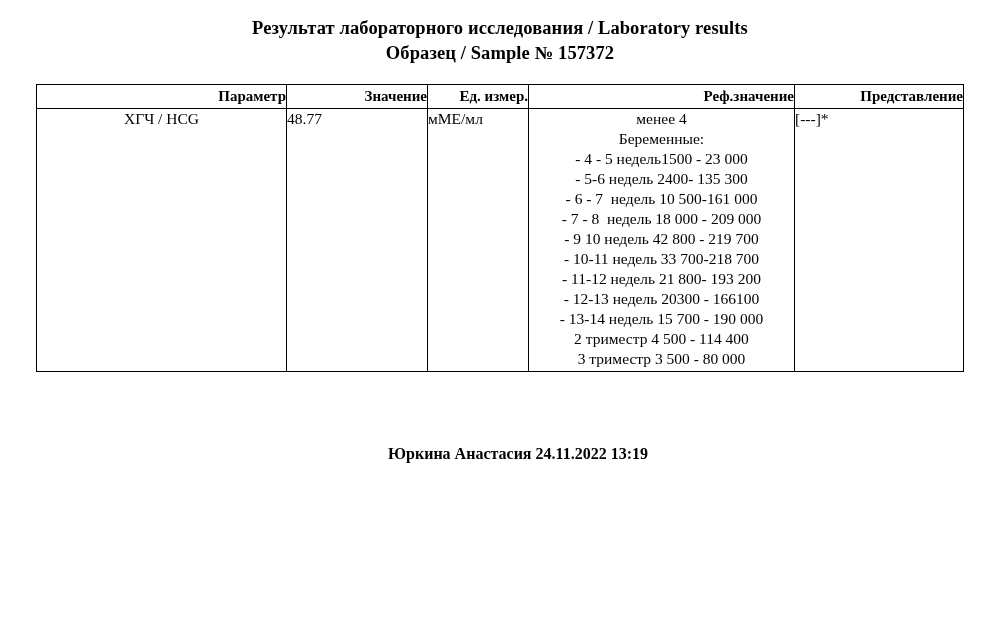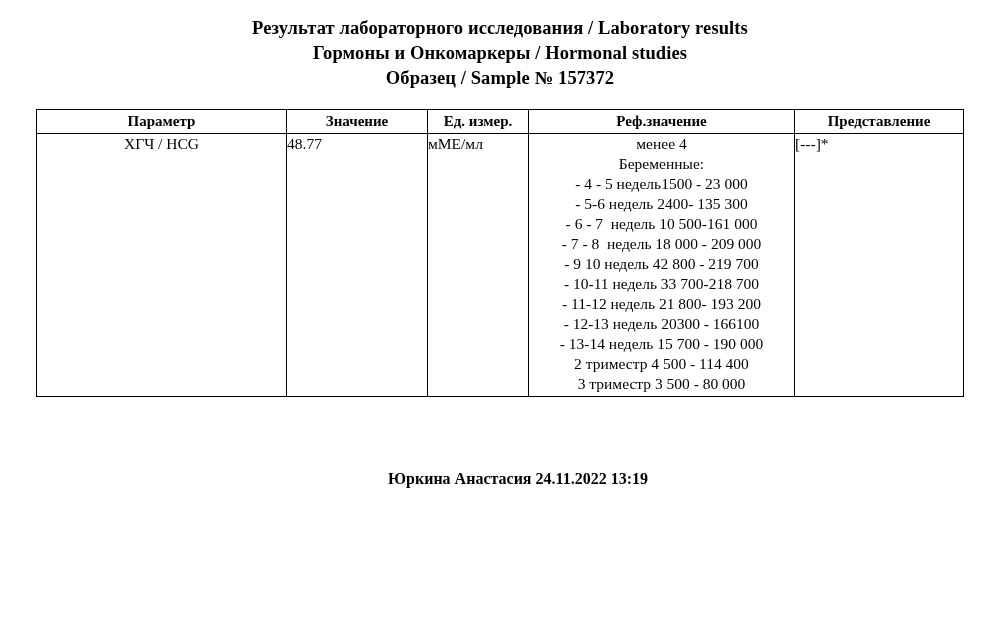--- a/index.html
+++ b/index.html
@@ -57,21 +57,21 @@
   
   col.c-param { width: 250px; }
   col.c-value { width: 141px; }
   col.c-unit  { width: 101px; }
   col.c-ref   { width: 266px; }
   col.c-pres  { width: 169px; }
 
   table.results thead th {
     font-weight: bold;
     font-size: 15px;
-    text-align: center;
+    text-align: right;
     height: 23px;
     line-height: 23px;
     white-space: nowrap;
   }
 
   .cell-param {
     font-size: 15.5px;
     text-align: center;
     padding-left: 7px;
     padding-top: 5px;
@@ -111,21 +111,20 @@
     margin-left: 36px;
   }
 </style>
 </head>
 <body>
 
 <div class="page">
 
   <div class="titles">
     <div class="title-line">Результат лабораторного исследования / Laboratory results</div>
-    <div class="title-line">Гормоны и Онкомаркеры / Hormonal studies</div>
     <div class="title-line">Образец / Sample № 157372</div>
   </div>
 
   <div class="table-wrap">
     <table class="results">
       <colgroup>
         <col class="c-param">
         <col class="c-value">
         <col class="c-unit">
         <col class="c-ref">

